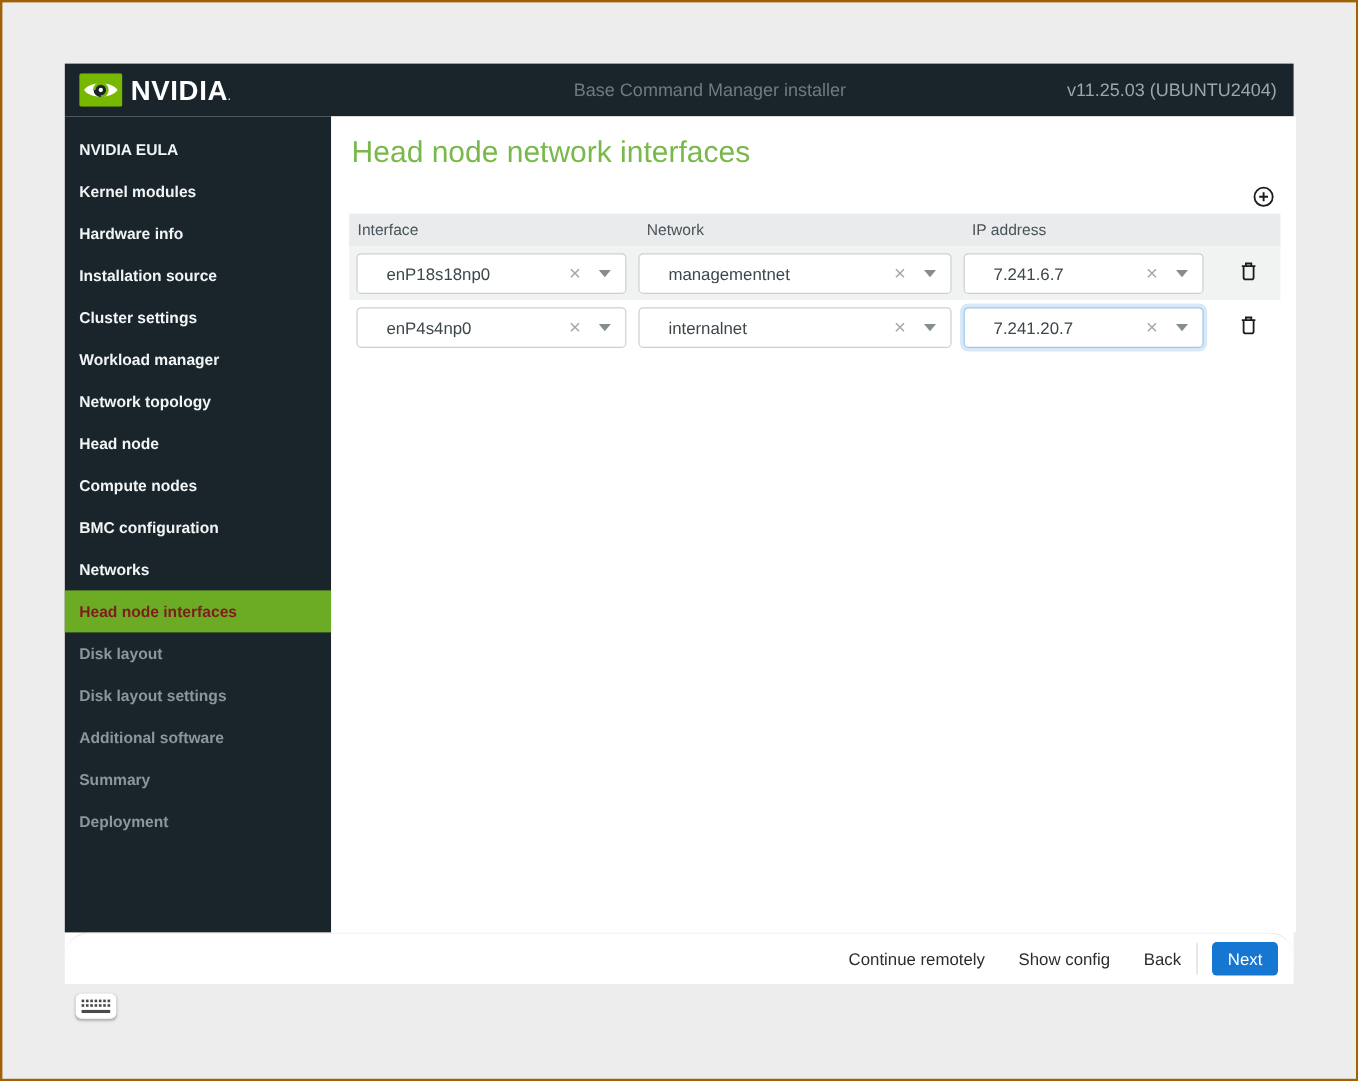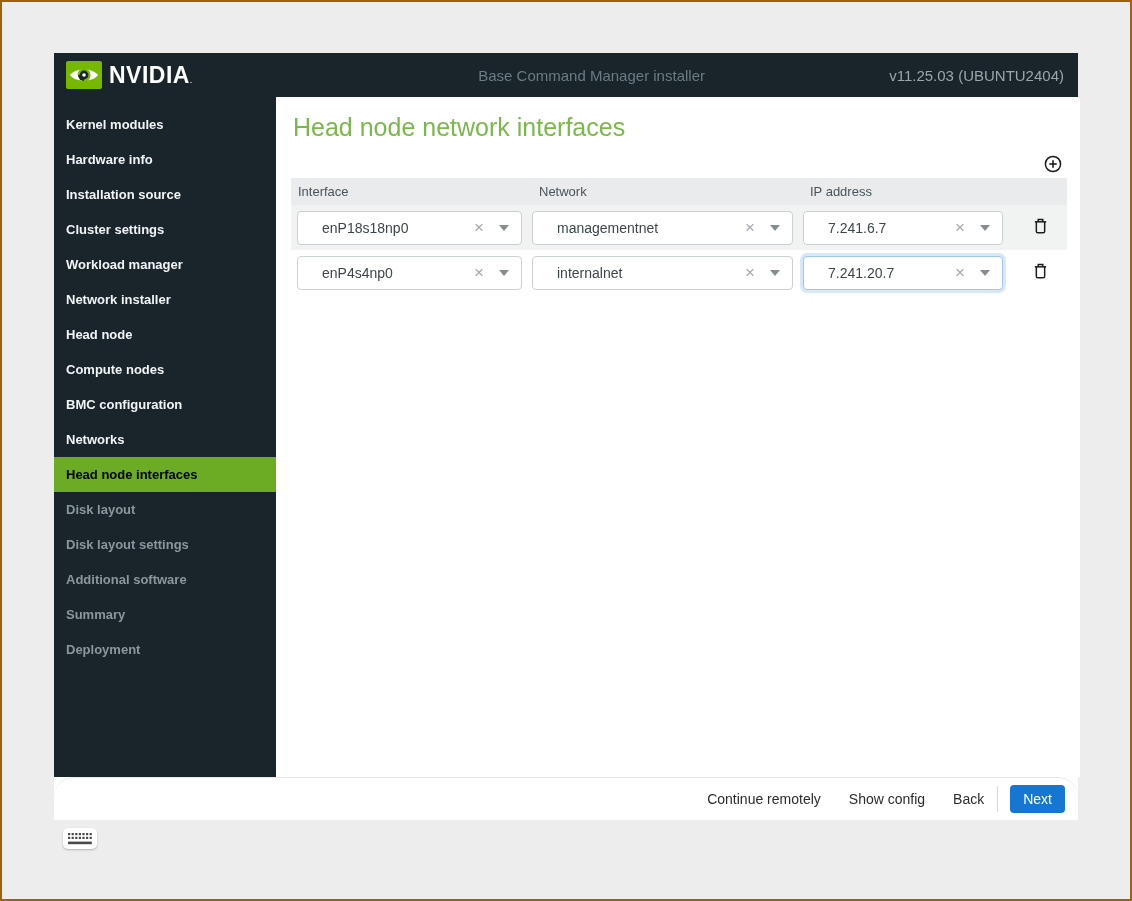--- a/index.html
+++ b/index.html
@@ -24,21 +24,21 @@
   .tb-title { flex:1; text-align:center; color:#6e7b80; font-size:15px; }
   .tb-version { color:#9aa6a9; font-size:15px; padding-right:4px; }
   
   .winbody { flex:1; display:flex; min-height:0; }
   .sidebar { width:222px; flex:0 0 222px; background:#19242b; padding-top:10px; }
   .side-item {
     height:35px; display:flex; align-items:center; padding-left:12px;
     font-size:13px; font-weight:700; cursor:pointer; white-space:nowrap;
   }
   .side-item.done { color:#f2f5f6; }
-  .side-item.active { background:#6cac24; color:#000000; }
+  .side-item.active { background:#6cac24; color:#7f1d1d; }
   .side-item.upcoming { color:#8b979b; }
   .content { flex:1; background:#fff; padding:16px 13px 0 15px; }
   .page-title { font-size:25px; font-weight:400; color:#79b84a; margin:0 0 13px 2px; }
   .addrow { display:flex; justify-content:flex-end; padding-right:5px; height:18px; margin-bottom:5px; }
   .addrow svg { cursor:pointer; }
   
   .iface-table { width:776px; }
   .trow, .thead { display:grid; grid-template-columns:241px 271px 210px 1fr; align-items:center; }
   .thead { background:#e9ebec; height:27px; }
   .th { font-size:13px; font-weight:400; color:#49545a; padding-left:7px; }
@@ -95,20 +95,23 @@
         </span>
         <span class="logo-word"><span>NVIDIA</span><span class="logo-reg">.</span></span>
       </div>
       <div class="tb-title">Base Command Manager installer</div>
       <div class="tb-version">v11.25.03 (UBUNTU2404)</div>
     </div>
 
     <div class="winbody">
 
       <nav class="sidebar">
+        <div class="side-item done">
+          <span class="side-label">NVIDIA EULA</span>
+        </div>
 
         <div class="side-item done">
           <span class="side-label">Kernel modules</span>
         </div>
 
         <div class="side-item done">
           <span class="side-label">Hardware info</span>
         </div>
 
         <div class="side-item done">
@@ -117,21 +120,21 @@
 
         <div class="side-item done">
           <span class="side-label">Cluster settings</span>
         </div>
 
         <div class="side-item done">
           <span class="side-label">Workload manager</span>
         </div>
 
         <div class="side-item done">
-          <span class="side-label">Network installer</span>
+          <span class="side-label">Network topology</span>
         </div>
 
         <div class="side-item done">
           <span class="side-label">Head node</span>
         </div>
 
         <div class="side-item done">
           <span class="side-label">Compute nodes</span>
         </div>
 

